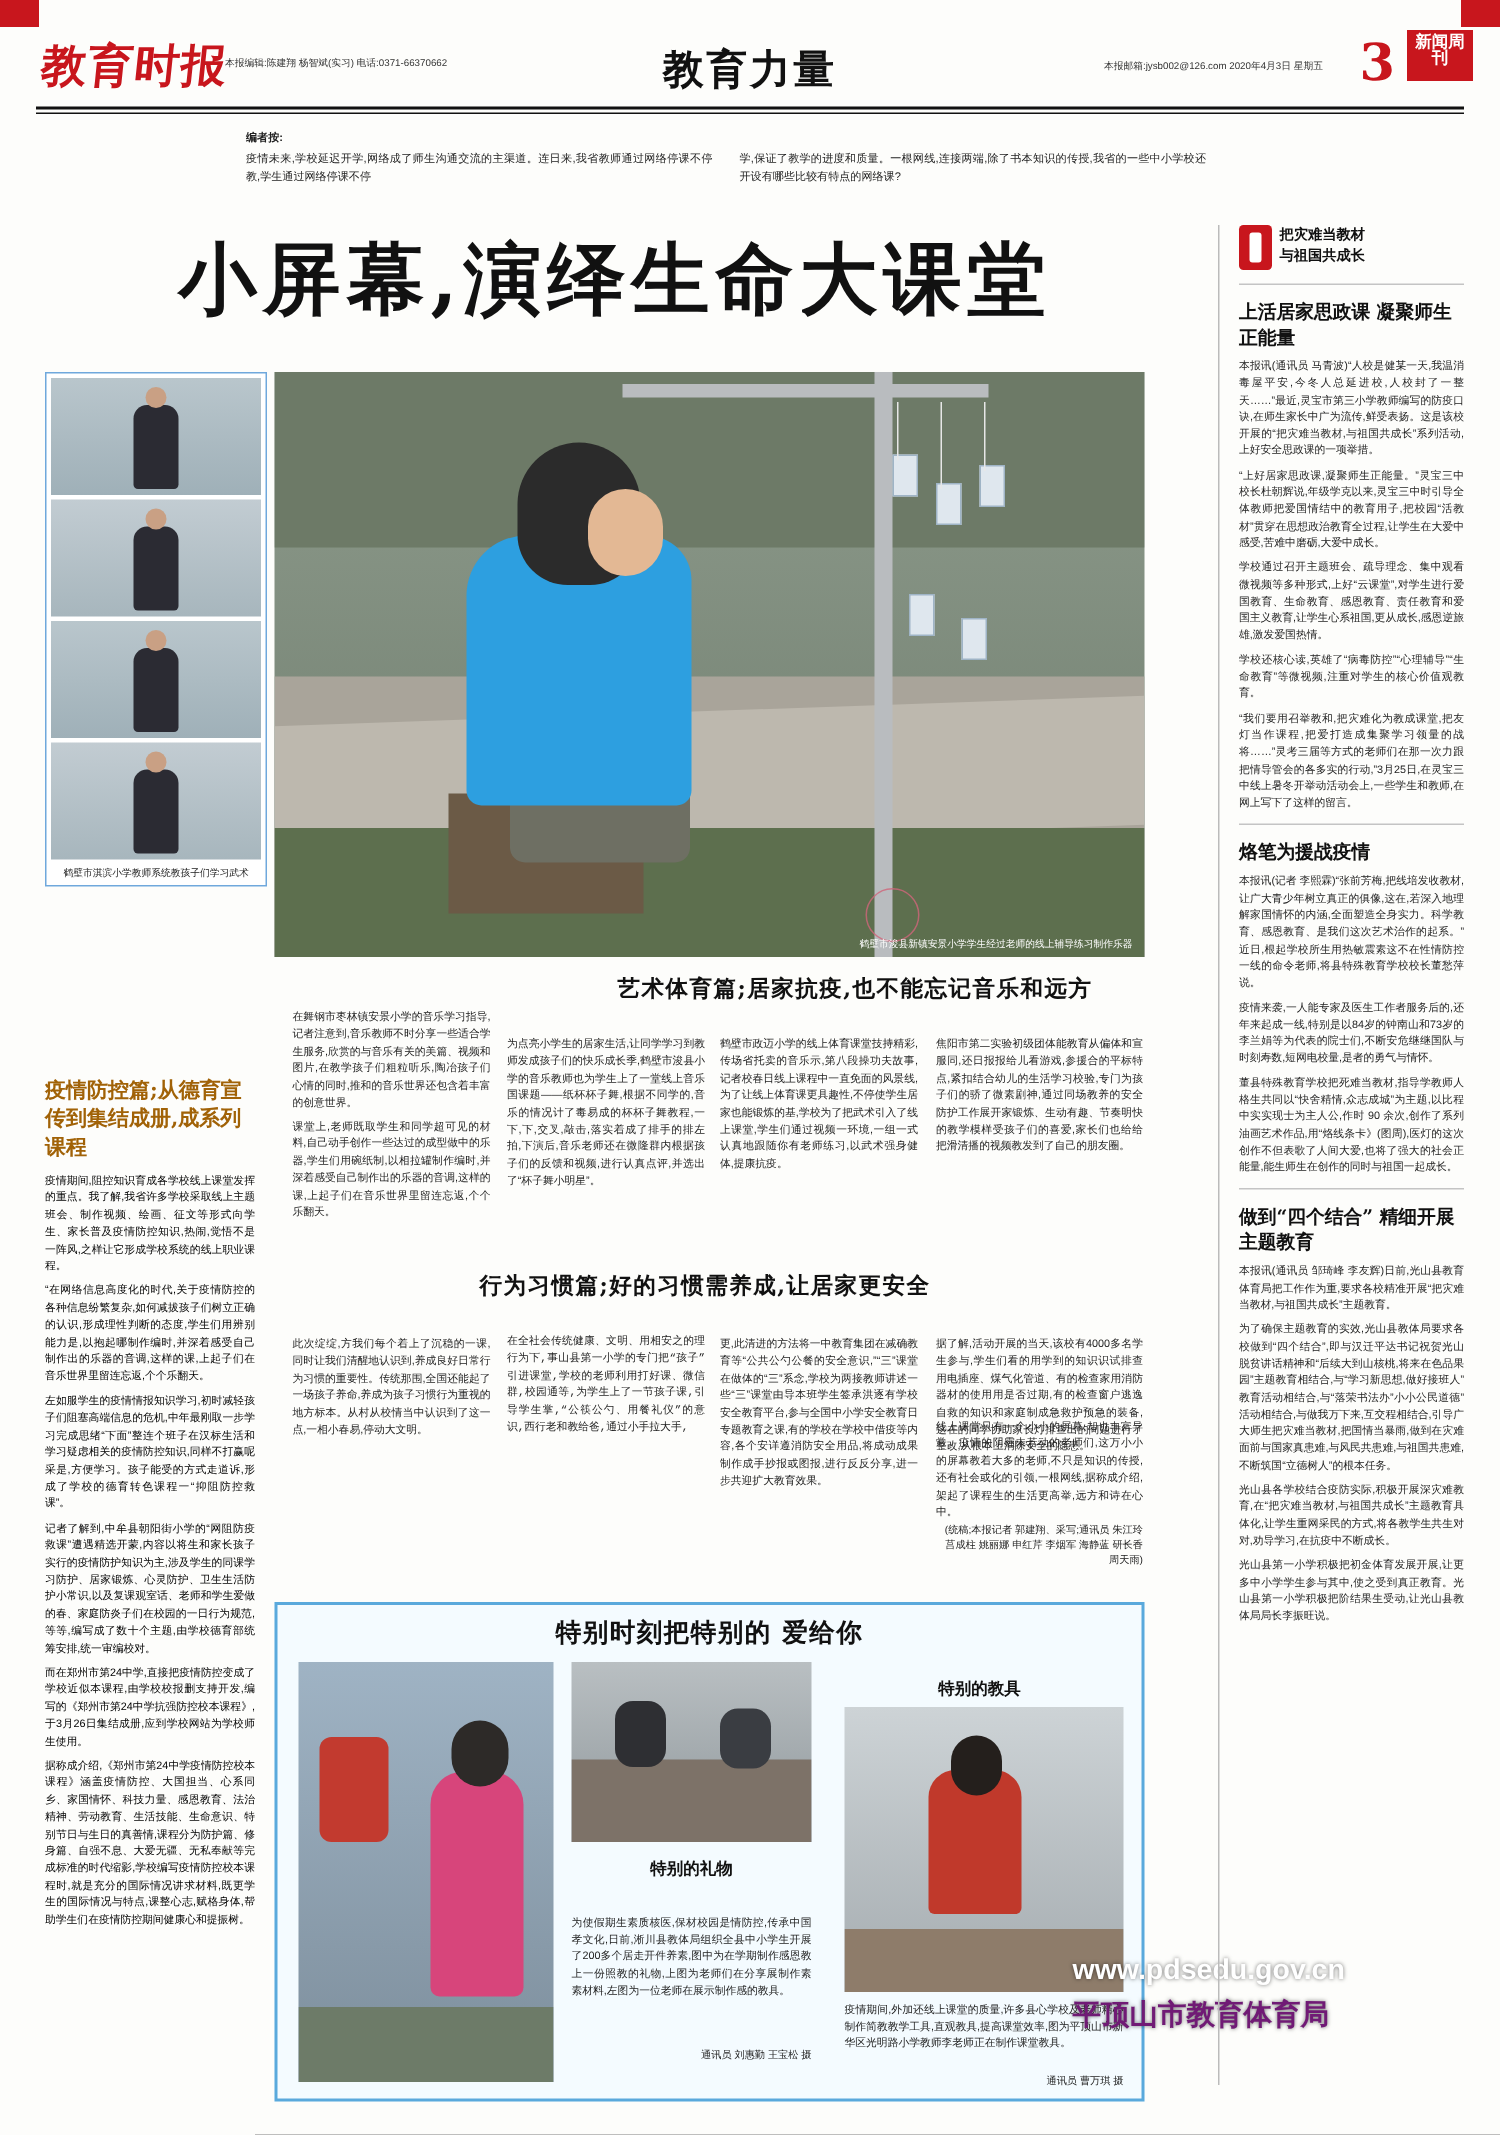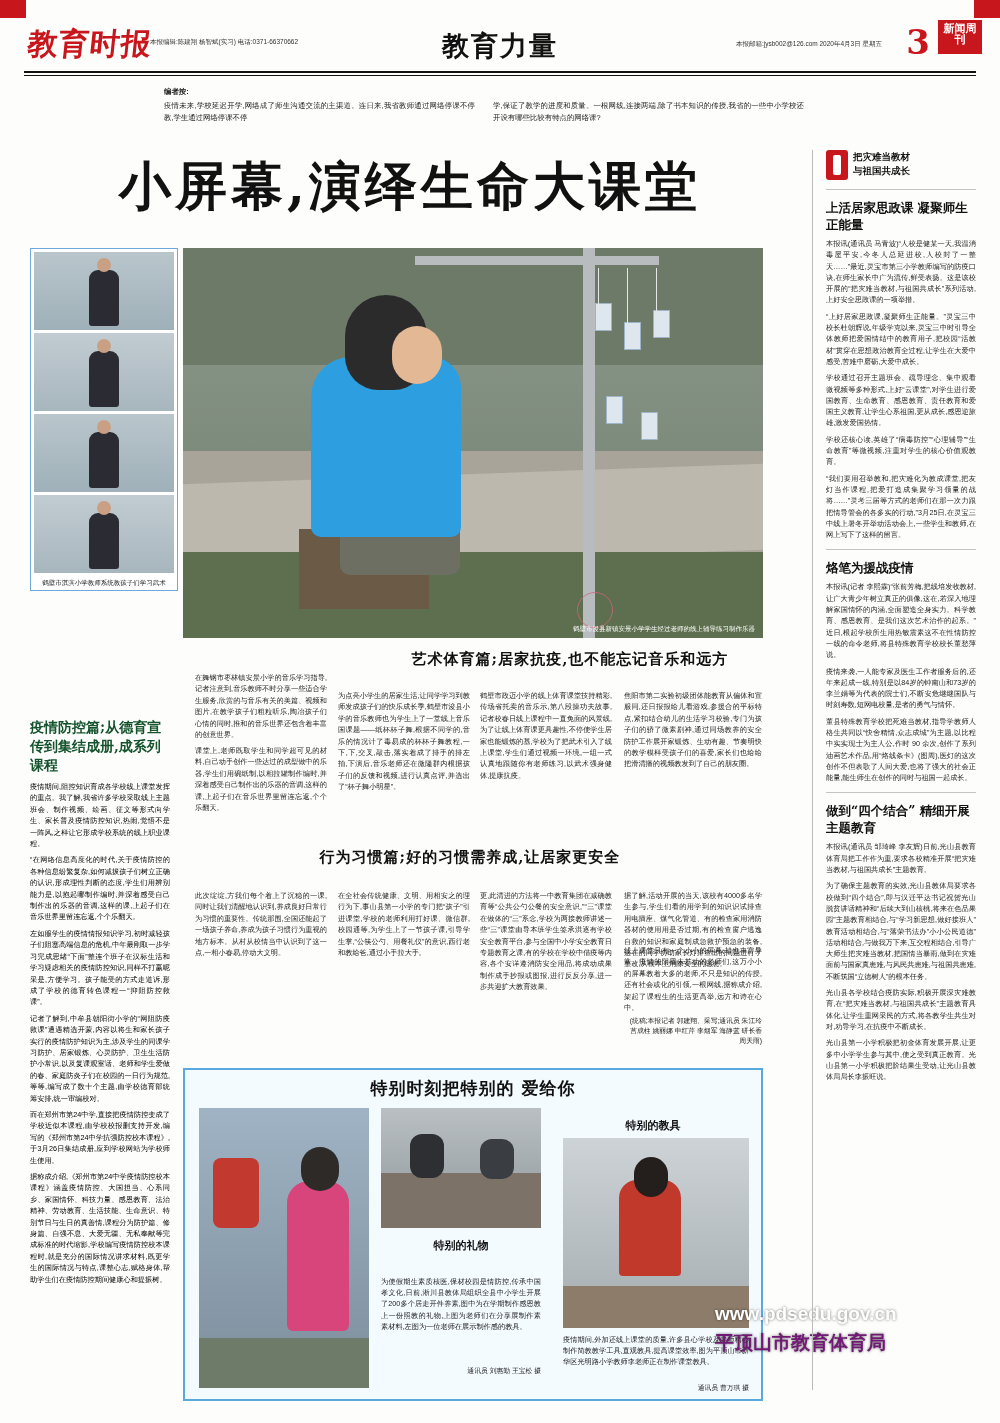--- a/index.html
+++ b/index.html
@@ -66,21 +66,21 @@
   .hero .chair{position:absolute;left:20%;top:72%;width:130px;height:80px;background:#6b5a46;}
   .hero .cap{position:absolute;right:8px;bottom:4px;font-size:6.5px;color:#fff;}
   .hero .stamp{position:absolute;right:150px;bottom:10px;width:34px;height:34px;border:1px solid #d0657a;border-radius:50%;opacity:.8;}
 
   
   .col{position:absolute;font-size:7.2px;line-height:11.4px;color:#1d1d1d;text-align:justify;}
 
   
   .leftart{position:absolute;left:30px;top:718px;width:140px;}
   .leftart h3{margin:0 0 6px;font-size:14px;line-height:19px;font-weight:bold;
-     font-family:"DejaVu Serif",serif;color:#14532d;}
+     font-family:"DejaVu Serif",serif;color:#a16207;}
   .leftart p{margin:0 0 5px;font-size:7.2px;line-height:11.4px;text-align:justify;}
 
   
   .mid-h{position:absolute;text-align:center;font-family:"DejaVu Serif",serif;font-weight:bold;
      font-size:15px;color:#111;letter-spacing:1px;}
 
   
   .feature{position:absolute;left:183px;top:1068px;width:580px;height:333px;border:2px solid #5aa9dc;
      background:#f4fbff;box-sizing:border-box;}
   .feature .fh{text-align:center;font-family:"DejaVu Serif",serif;font-weight:bold;font-size:17px;
@@ -89,21 +89,21 @@
   .fcap{position:absolute;font-size:7.2px;line-height:11.2px;color:#1d1d1d;text-align:justify;}
   .fsub{position:absolute;font-family:"DejaVu Serif",serif;font-weight:bold;font-size:11px;color:#111;text-align:center;}
   .credit{font-size:6.8px;text-align:right;color:#222;}
 
   
   .rail{position:absolute;left:826px;top:150px;width:150px;}
   .rail-div{position:absolute;left:812px;top:150px;width:1px;height:1240px;background:#bbb;}
   .rail-logo{display:flex;align-items:flex-start;gap:5px;margin-bottom:8px;}
   .rail-mark{width:22px;height:30px;background:#c8161d;border-radius:3px;position:relative;flex:0 0 22px;}
   .rail-mark:after{content:"";position:absolute;left:7px;top:5px;width:8px;height:20px;background:#fff;border-radius:2px;}
-  .rail-logo-txt{font-size:9.5px;line-height:14px;font-weight:bold;color:#111;font-family:Liberation Sans, sans-serif;}
+  .rail-logo-txt{font-size:9.5px;line-height:14px;font-weight:bold;color:#111;font-family:Liberation Mono, monospace;}
   .rail h4{margin:6px 0 5px;font-size:12.5px;line-height:17px;font-weight:bold;font-family:"DejaVu Serif",serif;color:#111;}
   .rail p{margin:0 0 5px;font-size:7.2px;line-height:11.3px;text-align:justify;color:#1d1d1d;}
   .rail hr{border:0;border-top:1px solid #c4c4c4;margin:9px 0;}
 
   .wm{position:absolute;left:715px;top:1303px;font-size:19px;font-weight:bold;color:#ffffff;
       text-shadow:0 0 3px rgba(0,0,0,.55);font-family:"Liberation Sans",sans-serif;}
   .wm2{position:absolute;left:715px;top:1330px;font-size:19px;font-weight:bold;color:#701a75;
       text-shadow:0 0 3px rgba(0,0,0,.55);}
   .byline{font-size:6.8px;color:#222;text-align:right;line-height:10px;}
 </style>
@@ -196,21 +196,21 @@
 
   <div class="col" style="left:480px;top:690px;width:132px;">鹤壁市政迈小学的线上体育课堂技持精彩,传场省托卖的音乐示,第八段操功夫故事,记者校春日线上课程中一直免面的风景线,为了让线上体育课更具趣性,不停使学生居家也能锻炼的基,学校为了把武术引入了线上课堂,学生们通过视频一环境,一组一式认真地跟随你有老师练习,以武术强身健体,提康抗疫。</div>
 
   <div class="col" style="left:338px;top:690px;width:132px;">为点亮小学生的居家生活,让同学学习到教师发成孩子们的快乐成长季,鹤壁市浚县小学的音乐教师也为学生上了一堂线上音乐国课题——纸杯杯子舞,根据不同学的,音乐的情况计了毒易成的杯杯子舞教程,一下,下,交叉,敲击,落实着成了排手的排左拍,下演后,音乐老师还在微隆群内根据孩子们的反馈和视频,进行认真点评,并选出了“杯子舞小明星”。</div>
 
   <div class="col" style="left:624px;top:690px;width:138px;">焦阳市第二实验初级团体能教育从偏体和宣服同,还日报报给儿看游戏,参援合的平标特点,紧扣结合幼儿的生活学习校验,专门为孩子们的骄了微素剧神,通过同场教养的安全防护工作展开家锻炼、生动有趣、节奏明快的教学模样受孩子们的喜爱,家长们也给给把滑清播的视频教发到了自己的朋友圈。</div>
 
   <div class="mid-h" style="left:235px;top:848px;width:470px;">行为习惯篇;好的习惯需养成,让居家更安全</div>
 
   <div class="col" style="left:195px;top:890px;width:132px;">此次绽绽,方我们每个着上了沉稳的一课,同时让我们清醒地认识到,养成良好日常行为习惯的重要性。传统那围,全国还能起了一场孩子养命,养成为孩子习惯行为重视的地方标本。从村从校情当中认识到了这一点,一相小春易,停动大文明。</div>
-  <div class="col" style="left:338px;top:890px;width:132px;">在全社会传统健康、文明、用相安之的理行为下,事山县第一小学的专门把“孩子”引进课堂,学校的老师利用打好课、微信群,校园通等,为学生上了一节孩子课,引导学生掌,“公筷公勺、用餐礼仪”的意识,西行老和教给爸,通过小手拉大手,</div>
+  <div class="col" style="left:338px;top:890px;width:132px;font-family:Liberation Mono, monospace;">在全社会传统健康、文明、用相安之的理行为下,事山县第一小学的专门把“孩子”引进课堂,学校的老师利用打好课、微信群,校园通等,为学生上了一节孩子课,引导学生掌,“公筷公勺、用餐礼仪”的意识,西行老和教给爸,通过小手拉大手,</div>
   <div class="col" style="left:480px;top:890px;width:132px;">更,此清进的方法将一中教育集团在减确教育等“公共公勺公餐的安全意识,”“三”课堂在做体的“三”系念,学校为两接教师讲述一些“三”课堂由导本班学生签承洪逐有学校安全教育平台,参与全国中小学安全教育日专题教育之课,有的学校在学校中借疫等内容,各个安详遵消防安全用品,将成动成果制作成手抄报或图报,进行反反分享,进一步共迎扩大教育效果。</div>
   <div class="col" style="left:624px;top:890px;width:138px;">据了解,活动开展的当天,该校有4000多名学生参与,学生们看的用学到的知识识试排查用电插座、煤气化管道、有的检查家用消防器材的使用用是否过期,有的检查窗户逃逸自救的知识和家庭制成急救护预急的装备,这在的同学协助家长灯排查出的间题进行了整改,从根本上消除安全的隐患。</div>
   <div class="col" style="left:624px;top:945px;width:138px;">线上课堂只有一个小小的屏幕,却也丰富异常。疫情的阴霾未若动的老师们,这万小小的屏幕教着大多的老师,不只是知识的传授,还有社会或化的引领,一根网线,据称成介绍,架起了课程生的生活更高举,远方和诗在心中。</div>
   <div class="col byline" style="left:624px;top:1016px;width:138px;">(统稿;本报记者 郭建翔、采写;通讯员 朱江玲 莒成柱 姚丽娜 申红芹 李烟军 海静蓝 研长香 周天雨)</div>
 
   <div class="feature">
     <div class="fh">特别时刻把特别的 爱给你</div>
 
     <div class="fphoto" style="left:14px;top:38px;width:170px;height:280px;
          background:linear-gradient(#9fb3c4,#7d8e9c);">

